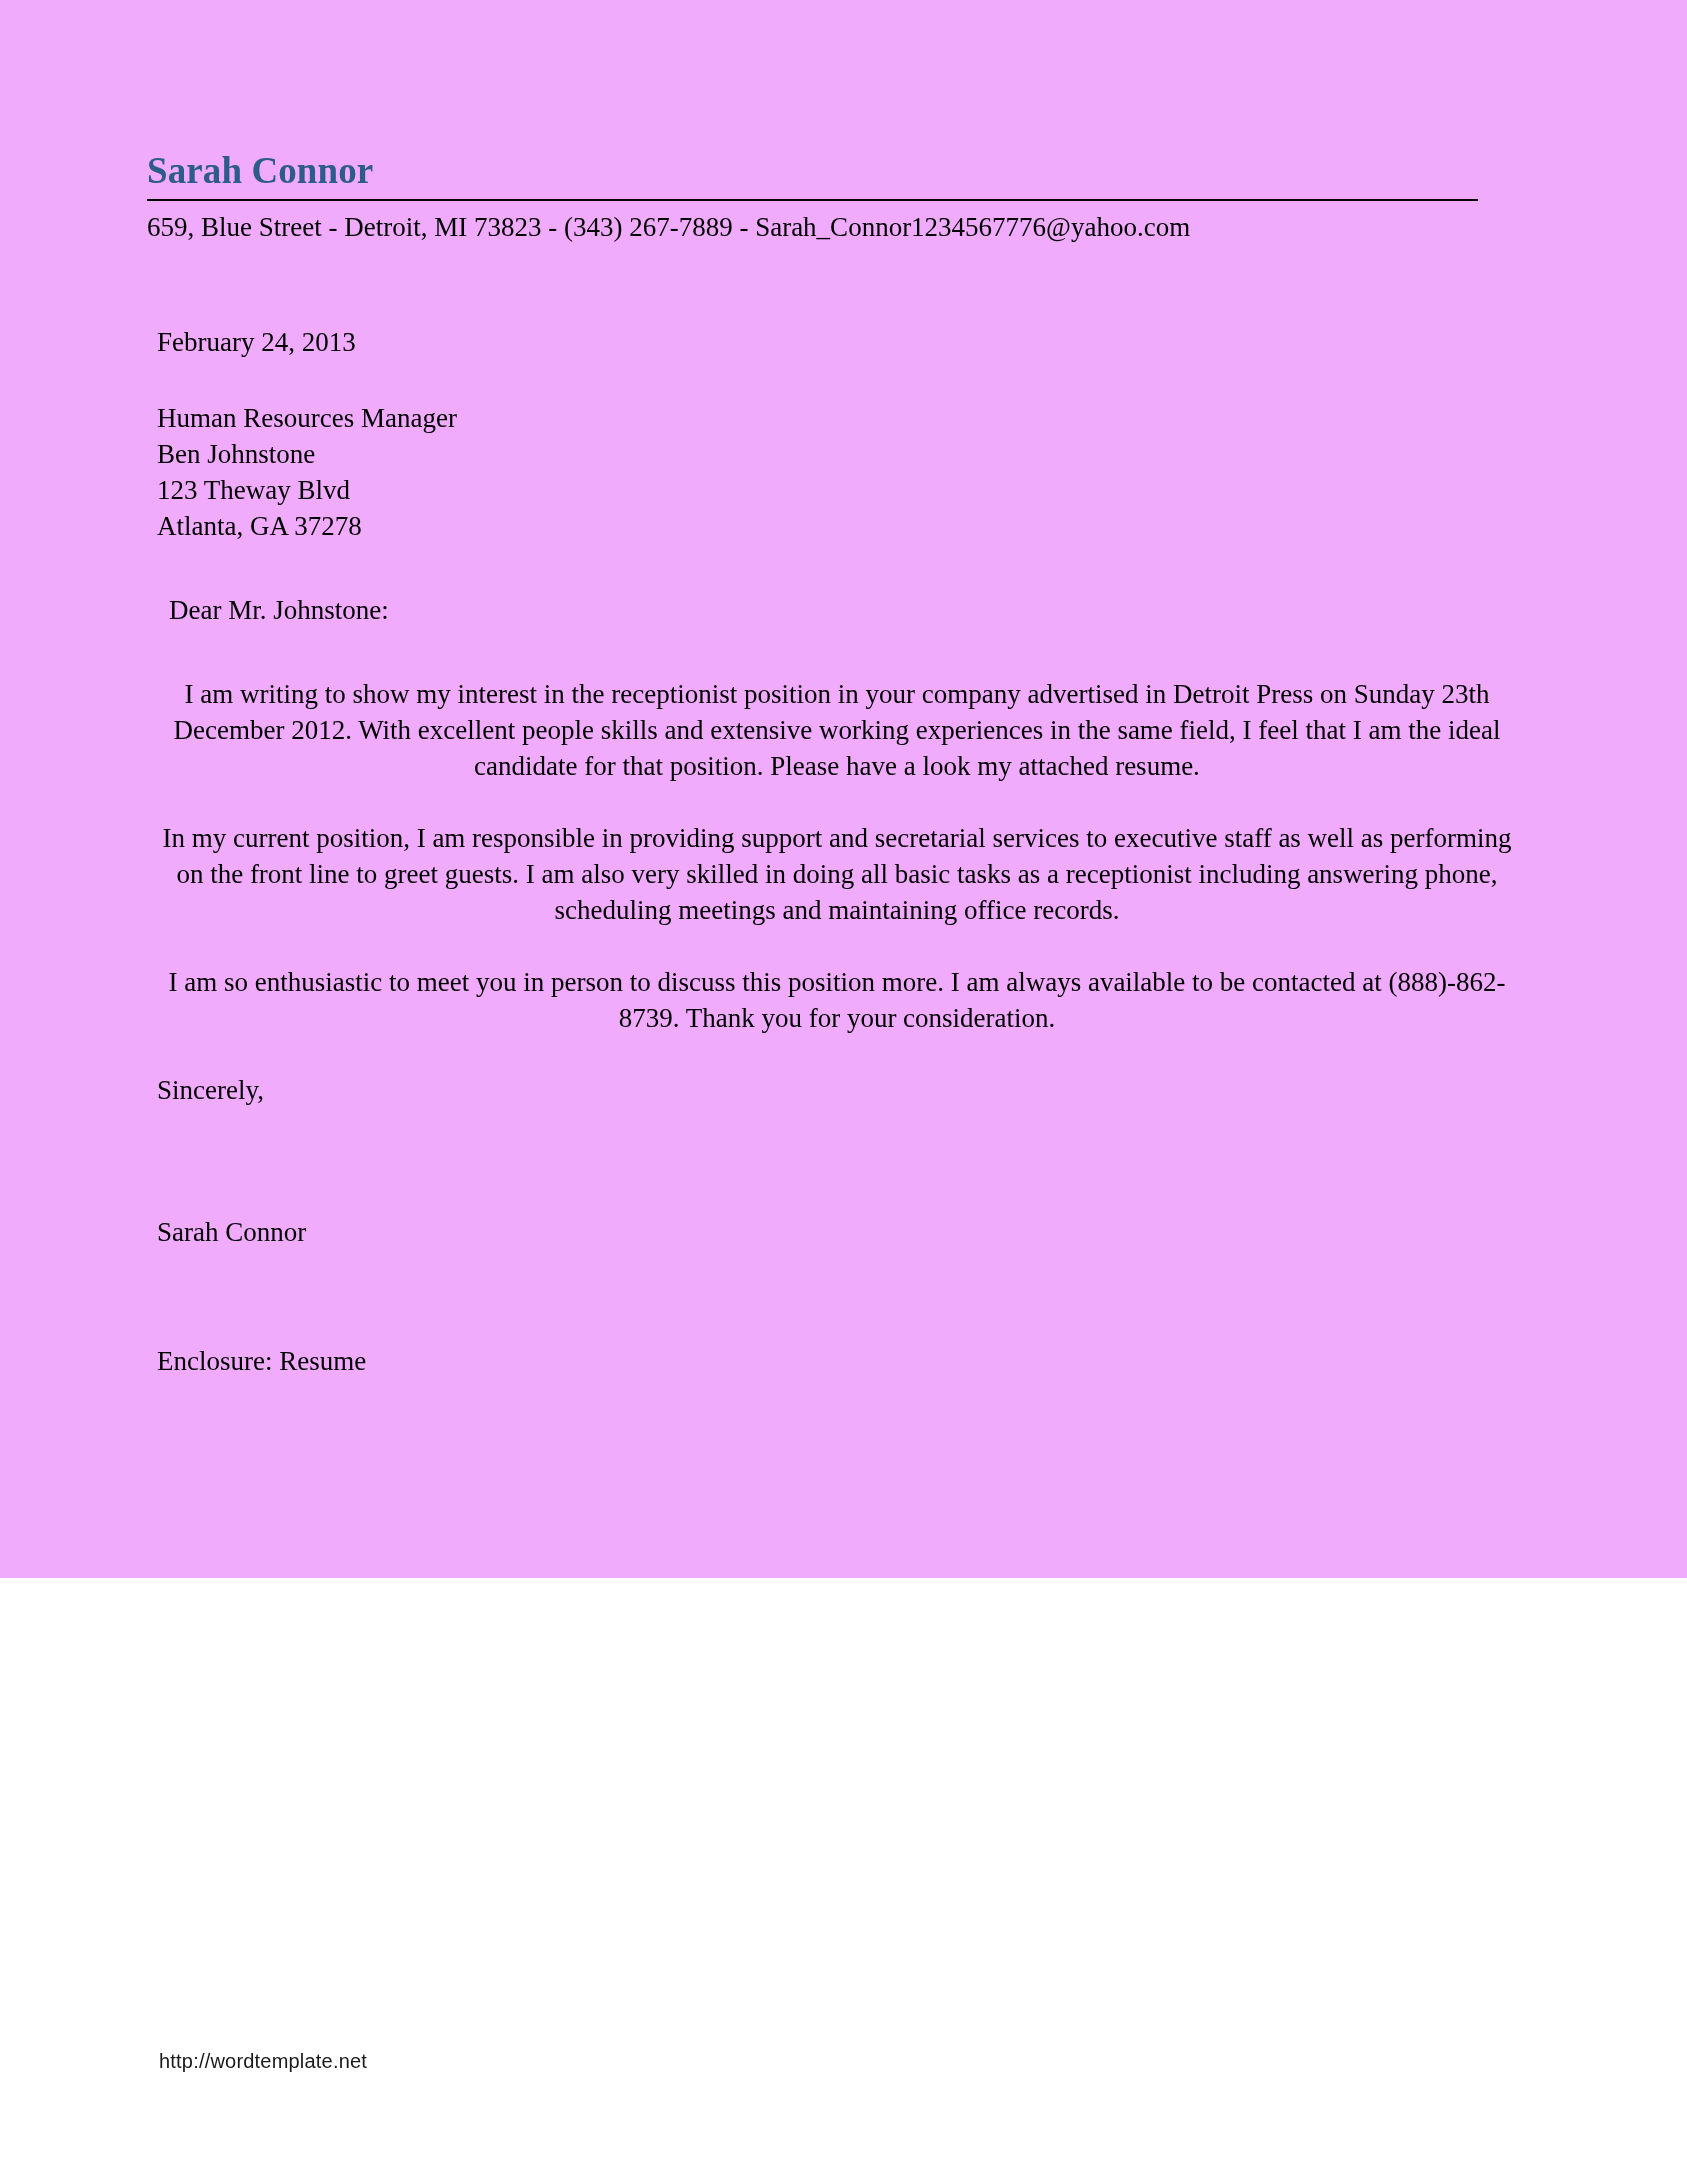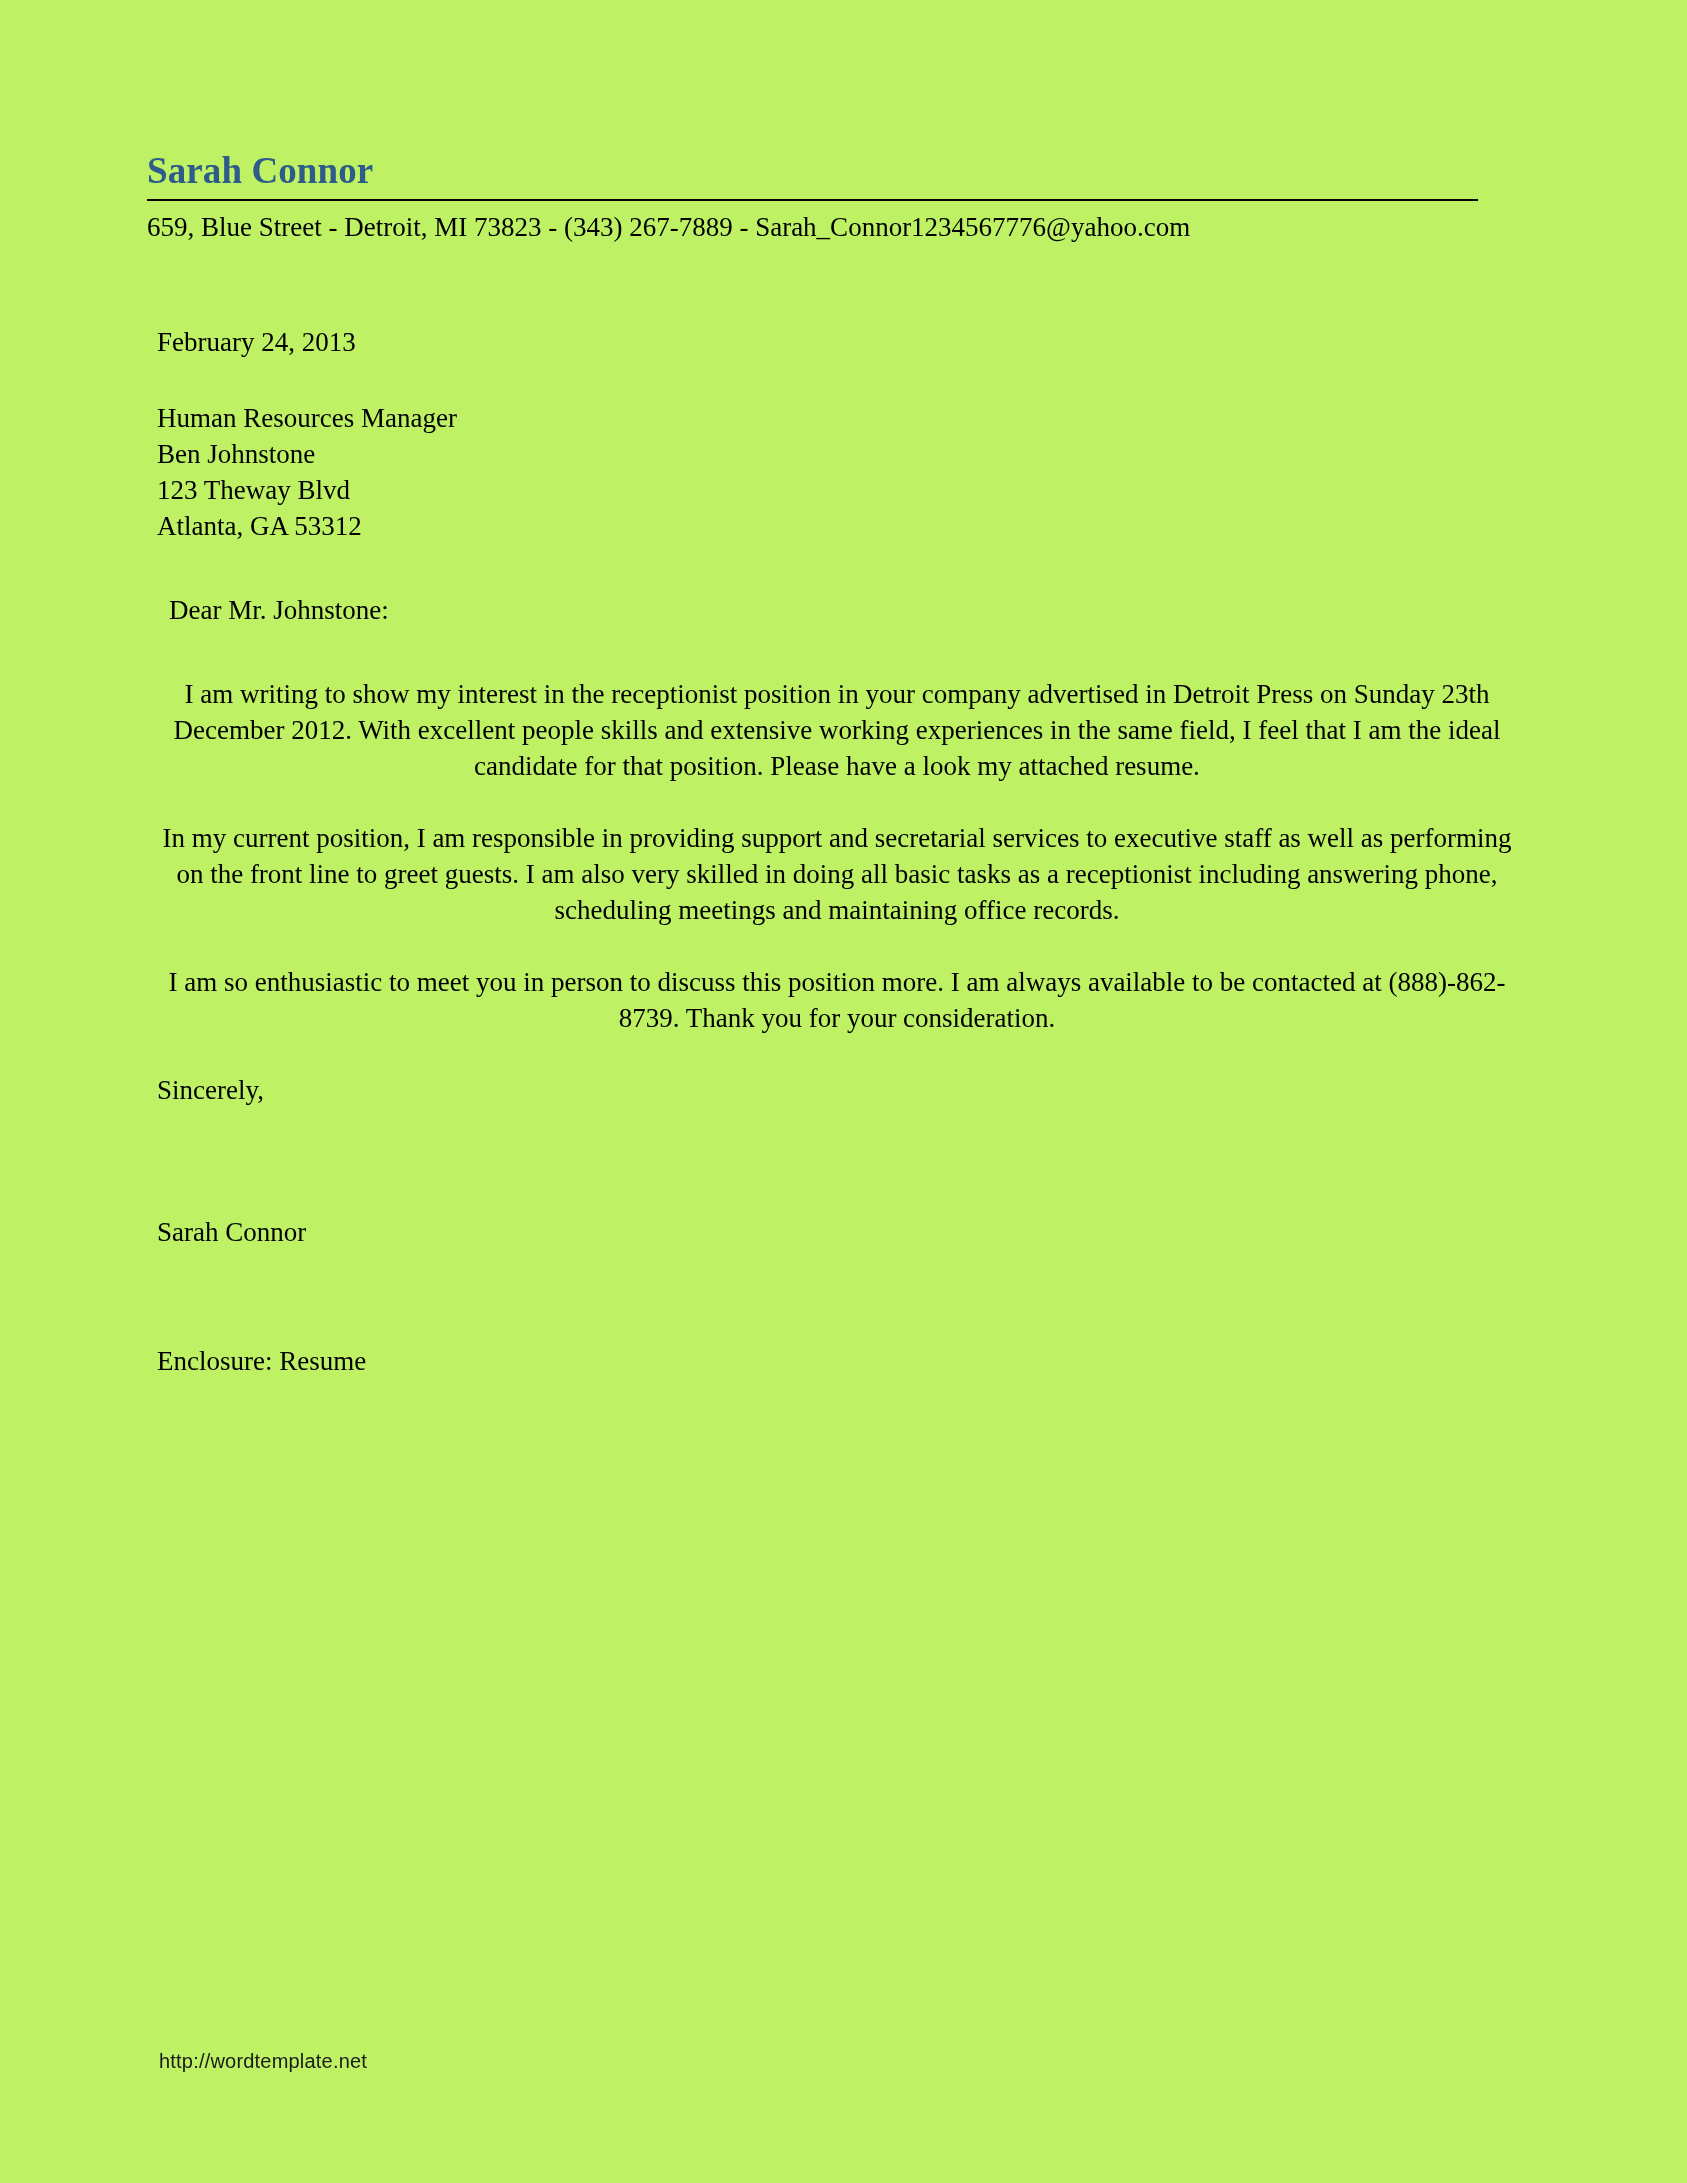--- a/index.html
+++ b/index.html
@@ -15,22 +15,22 @@
     font-family: "Liberation Serif", "DejaVu Serif", serif;
     color: #000000;
     overflow: hidden;
   }
 
   .page {
     position: absolute;
     top: 0;
     left: 0;
     width: 1687px;
-    height: 2183px;
-    background: #bef264;
+    height: 1578px;
+    background: #f0abfc;
   }
 
   
   .letterhead {
     position: absolute;
     left: 147px;
     top: 151px;
     width: 1331px;
   }
 
@@ -135,21 +135,21 @@
   <div class="letter">
 
     <div class="block date-line">February 24, 2013</div>
 
     <div class="spacer-lg"></div>
 
     <div class="recipient-block">
       <div class="block recipient-line">Human Resources Manager</div>
       <div class="block recipient-line">Ben Johnstone</div>
       <div class="block recipient-line">123 Theway Blvd</div>
-      <div class="block recipient-line">Atlanta, GA 53312</div>
+      <div class="block recipient-line">Atlanta, GA 37278</div>
     </div>
 
     <div class="spacer-md"></div>
 
     <div class="block salutation">Dear Mr. Johnstone:</div>
 
     <div class="spacer-md"></div>
 
     <div class="block body-paragraph">I am writing to show my interest in the receptionist position in your company advertised in Detroit Press on Sunday 23th December 2012. With excellent people skills and extensive working experiences in the same field, I feel that I am the ideal candidate for that position. Please have a look my attached resume.</div>
 

